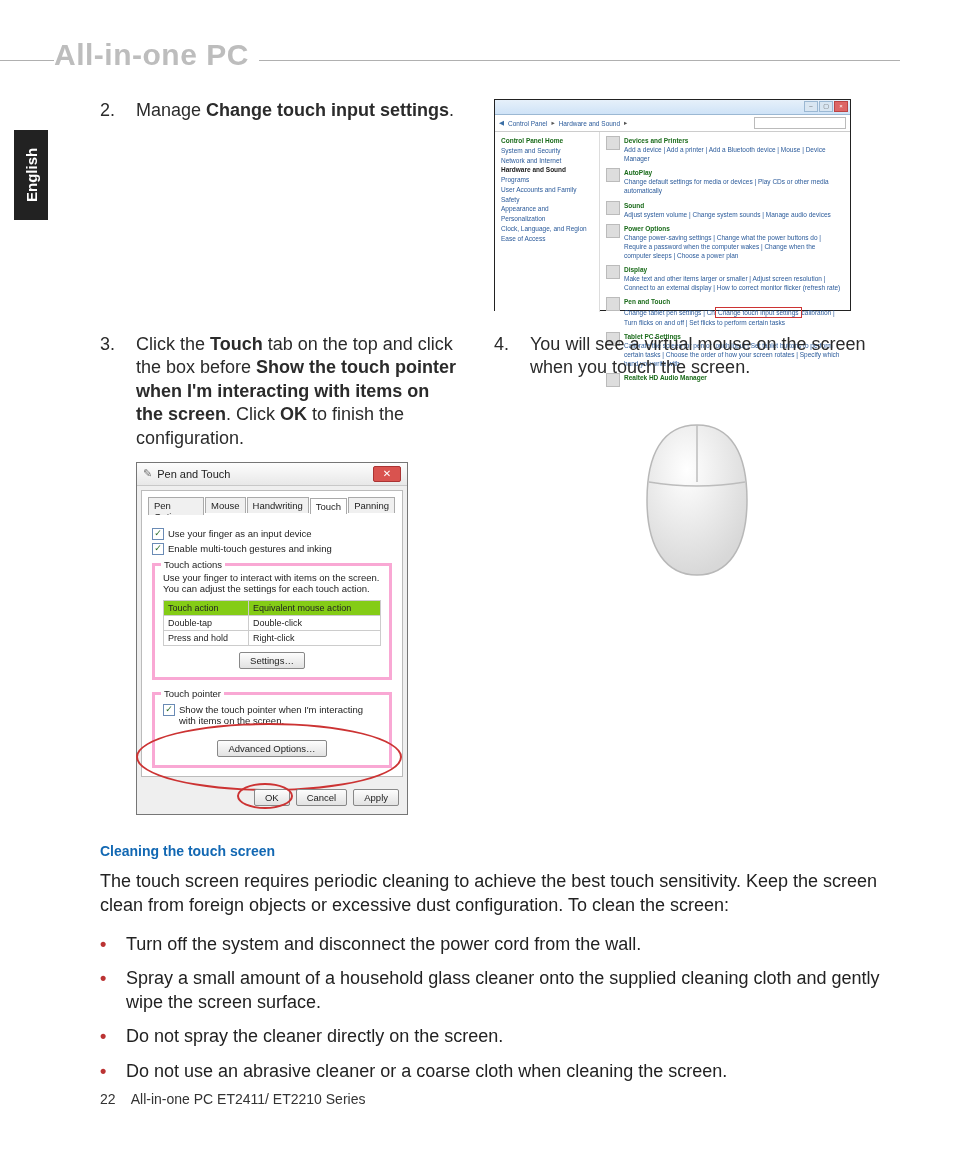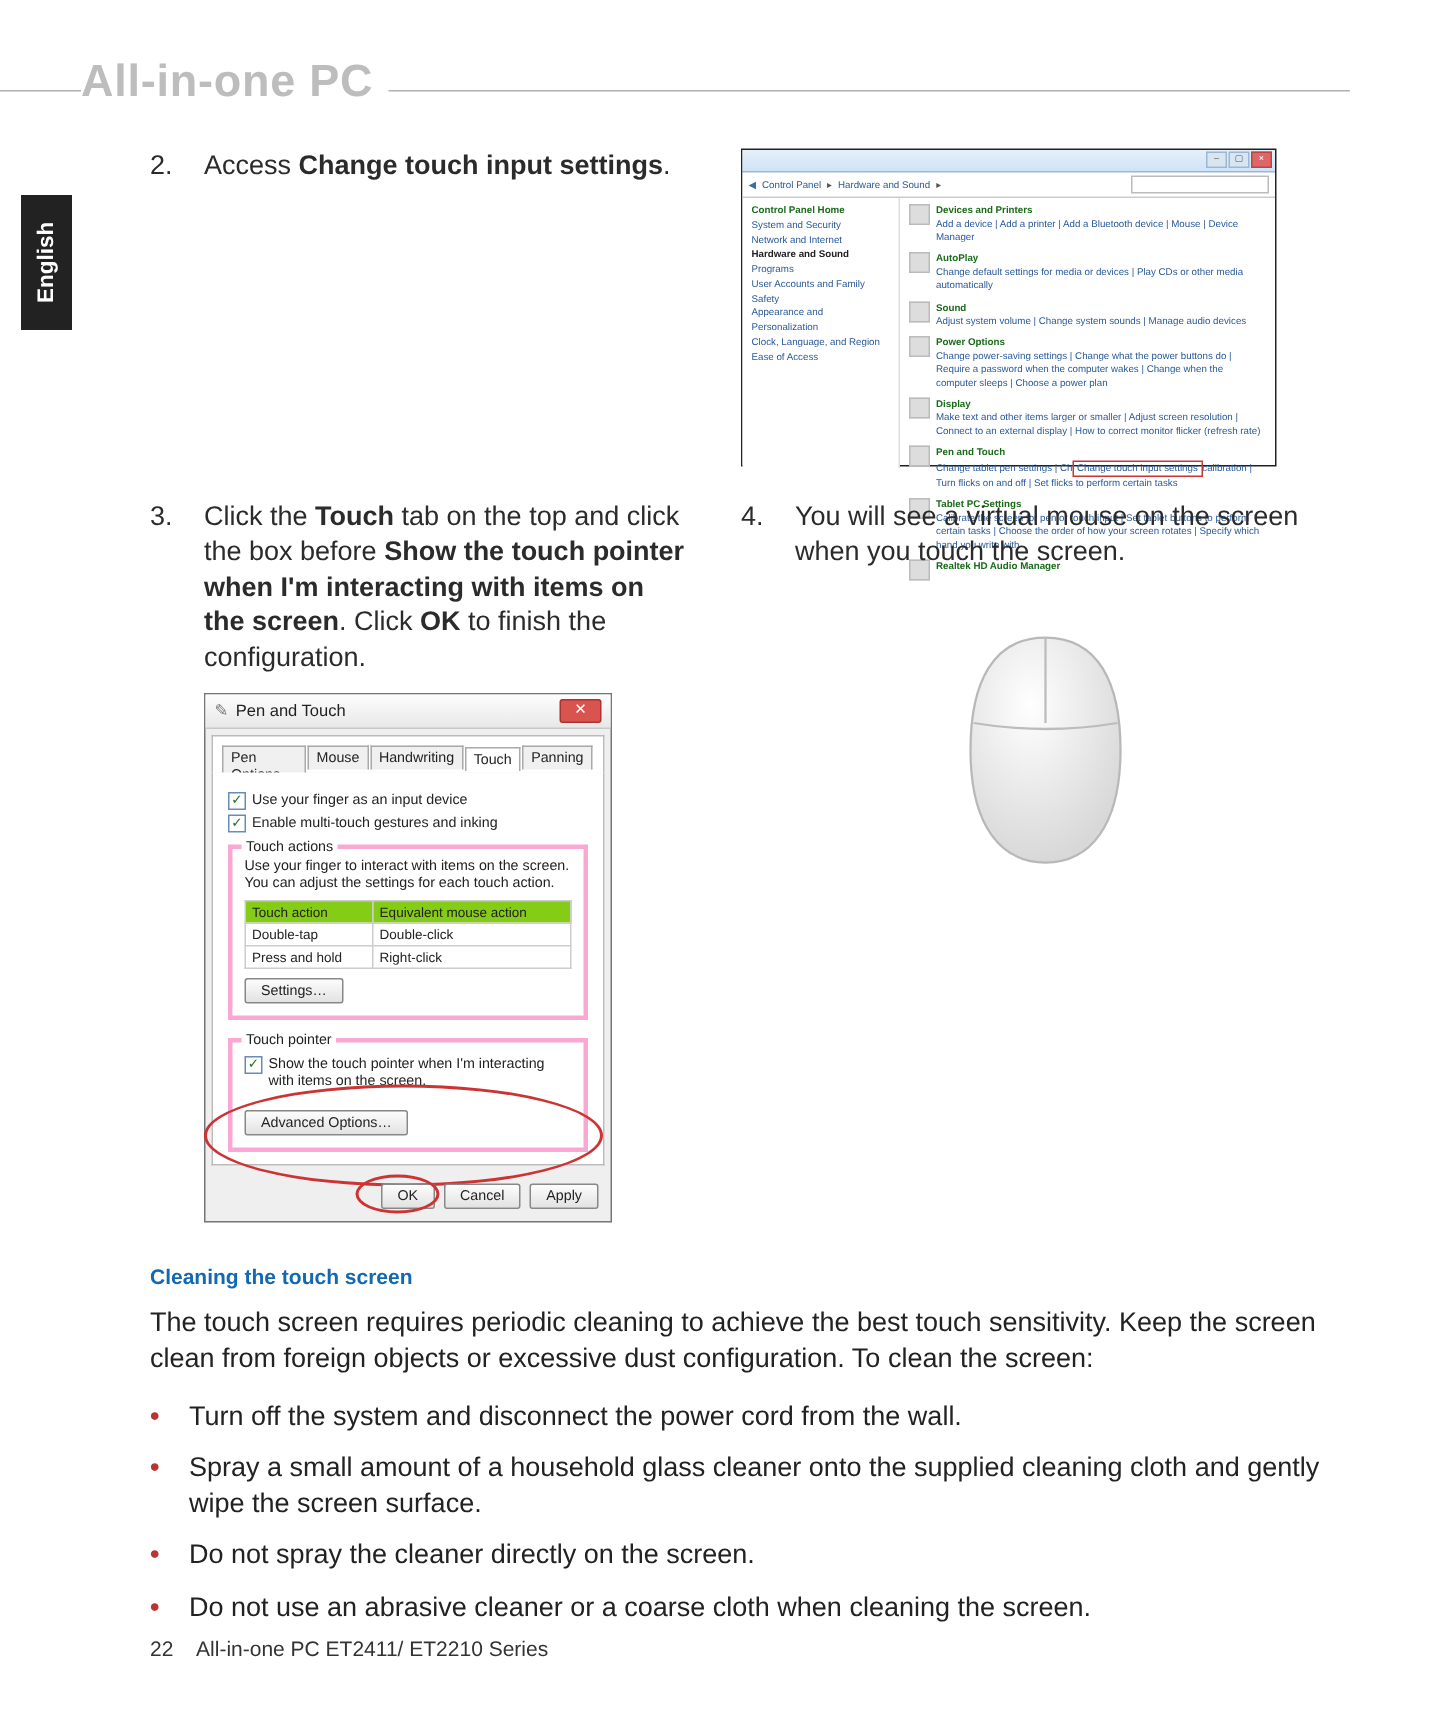--- a/index.html
+++ b/index.html
@@ -46,21 +46,21 @@
   .pt-tab.active{background:#fff;font-weight:400;position:relative;top:1px}
   .pt-pane{background:#fff;margin:0 4px 4px 4px;border:1px solid #bbb;border-top:none;padding:10px 10px 8px 10px;font-size:9.5px}
   .pt-chk{display:flex;align-items:flex-start;gap:4px;margin:3px 0}
   .pt-chk .box{width:10px;height:10px;border:1px solid #6a8bb5;background:#fff;color:#2a6b2a;font-size:9px;line-height:9px;text-align:center;flex-shrink:0}
   .pt-fs{border:3px solid #f9a8d4;margin-top:8px;padding:6px 8px 8px 8px;position:relative}
   .pt-fs .legend{position:absolute;top:-7px;left:6px;background:#fff;padding:0 3px;font-size:9.5px}
   .pt-table{border:1px solid #999;margin-top:6px;font-size:9px;width:100%;border-collapse:collapse}
   .pt-table th,.pt-table td{border:1px solid #ccc;padding:2px 4px;text-align:left;font-weight:400}
   .pt-table th{background:#84cc16}
   .pt-btn{border:1px solid #888;background:linear-gradient(#fdfdfd,#e2e2e2);padding:2px 10px;border-radius:2px;font-size:9.5px;display:inline-block}
-  .pt-btnrow{text-align:left;margin-top:6px}
+  .pt-btnrow{text-align:center;margin-top:6px}
   .pt-ellipse{border:2px solid #c33;border-radius:50%;position:absolute;pointer-events:none}
   .pt-footer{display:flex;justify-content:flex-end;gap:6px;padding:8px 8px}
   .pt-ok-ell{border:2px solid #c33;border-radius:50%;position:absolute;width:52px;height:22px}
   
   .vmouse{width:120px;height:160px;margin:40px auto 0 auto;position:relative}
   .vmouse svg{width:100%;height:100%}
   
   .cleaning{margin-top:28px}
   .cleaning h2{color:#1268b3;font-size:14px;font-weight:700;margin:0 0 10px 0}
   .cleaning p{font-size:18px;line-height:1.35;margin:0 0 14px 0}
@@ -79,21 +79,21 @@
 
 <div class="side-tab">English</div>
 
 <div class="content">
 
   <div class="row">
     <div class="col" style="max-width:360px">
       <div class="num-item">
         <div class="num">2.</div>
         <div class="txt">
-          <span>Access </span><span class="bold">Change touch input settings</span><span>.</span>
+          <span>Manage </span><span class="bold">Change touch input settings</span><span>.</span>
         </div>
       </div>
     </div>
     <div class="col">
 
       <div class="cp-shot">
         <div class="cp-top">
           <div class="cp-winbtns">
             <span>–</span>
             <span>▢</span>

